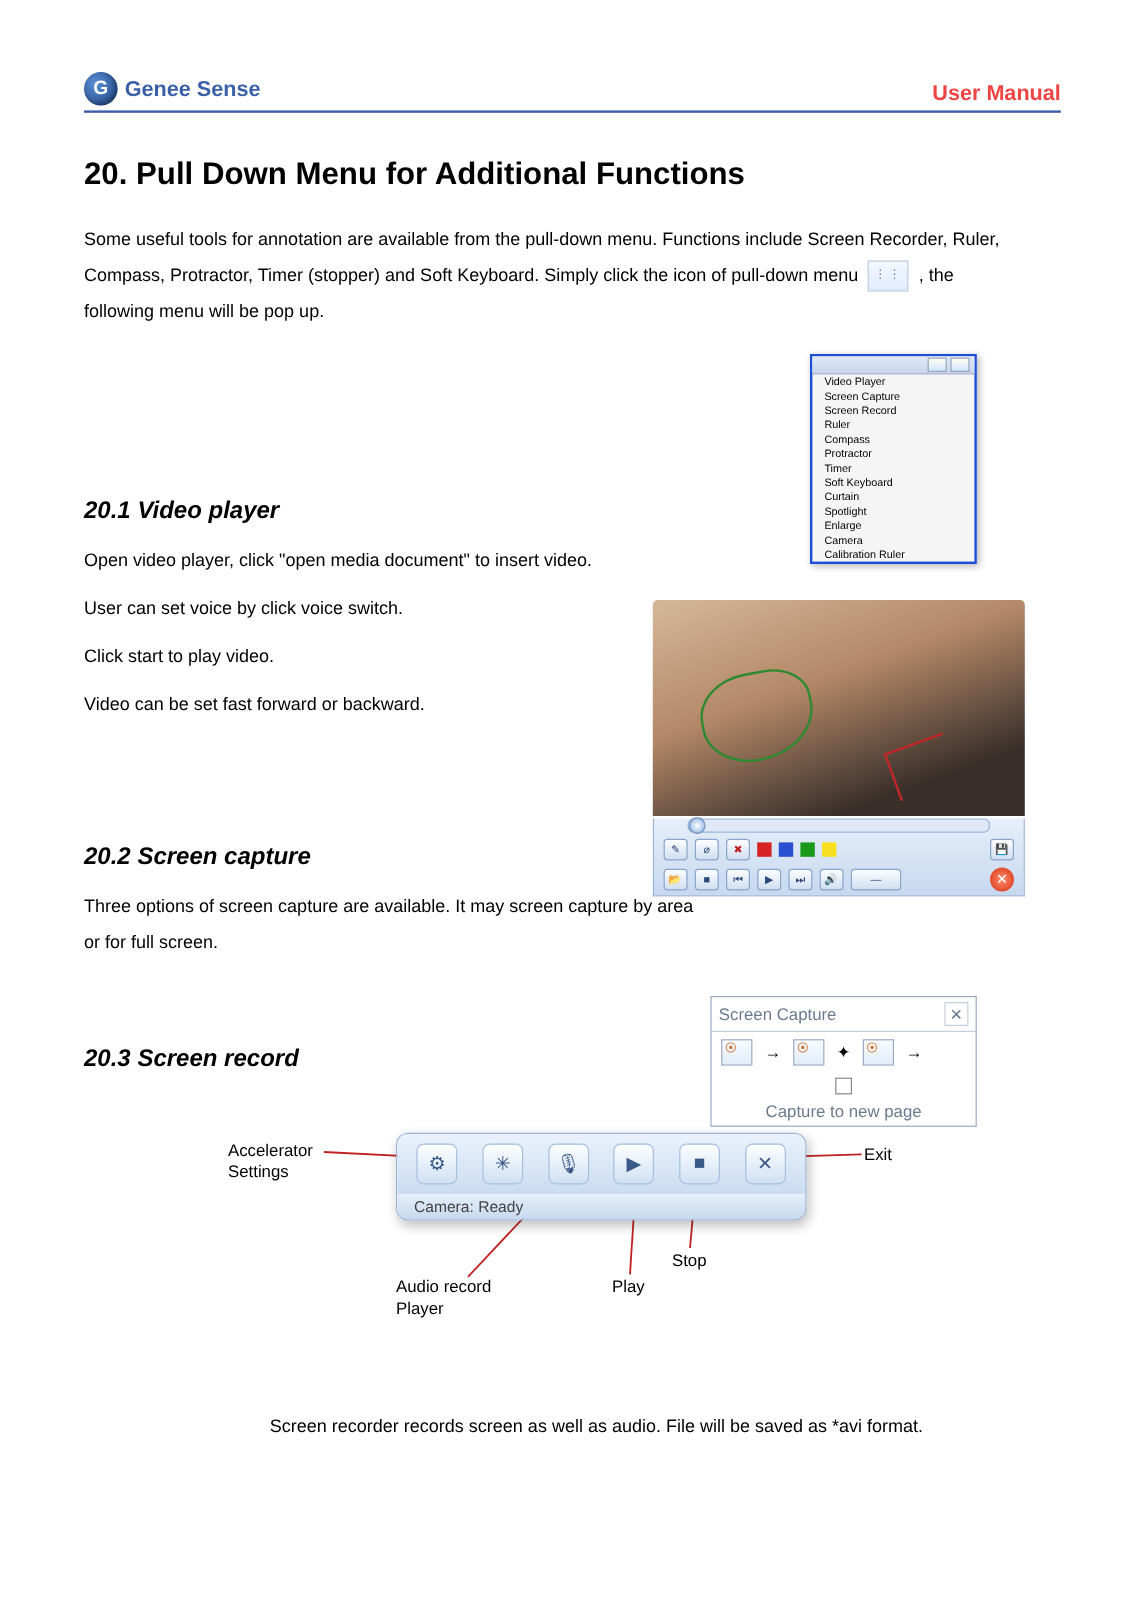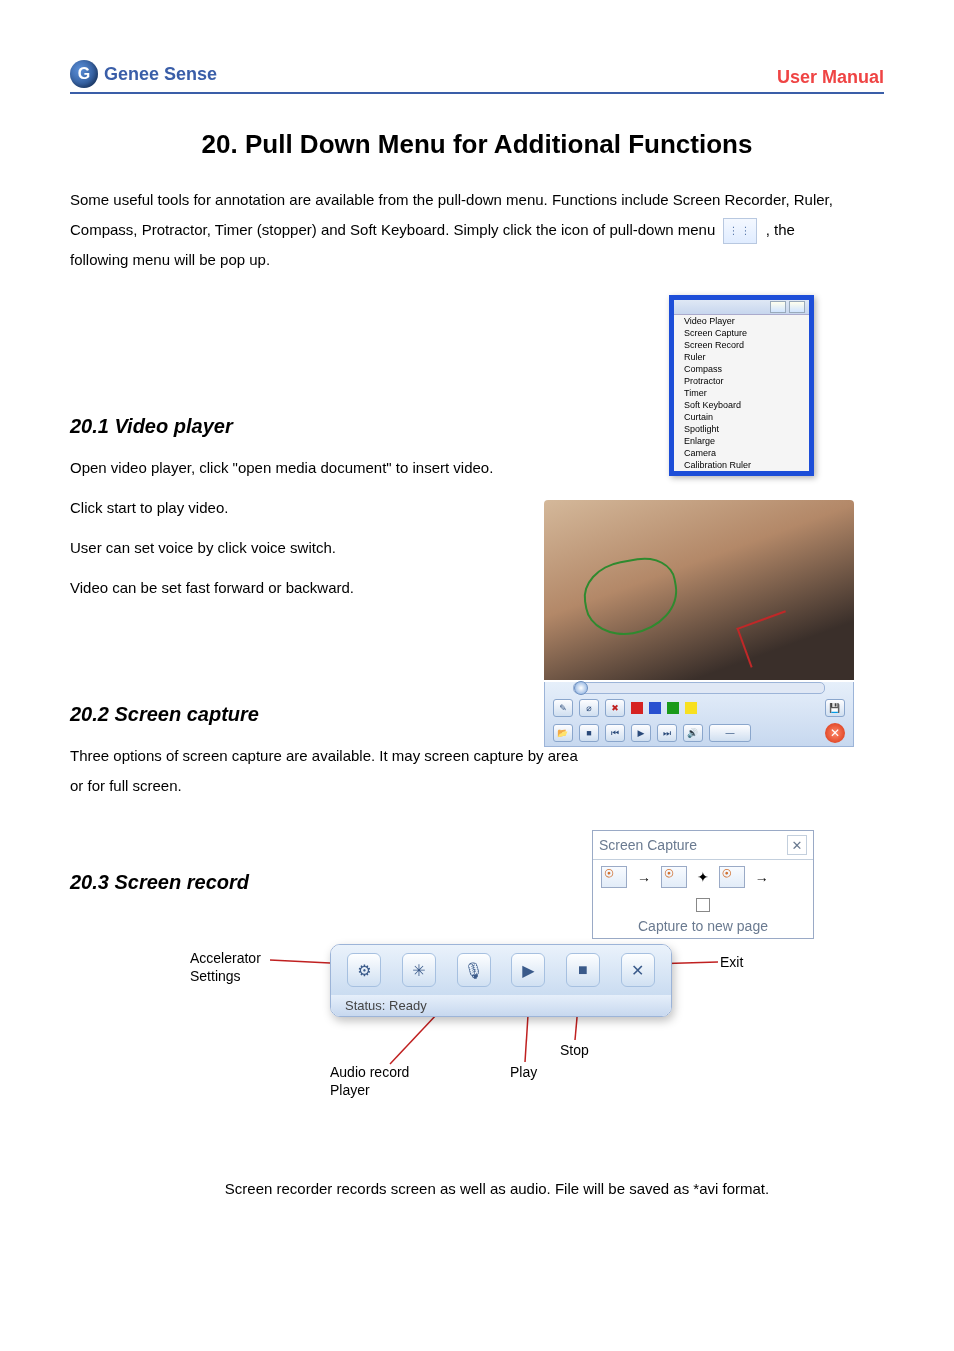--- a/index.html
+++ b/index.html
@@ -45,21 +45,20 @@
     font-size: 16px;
     box-shadow: inset -2px -2px 4px rgba(0,0,0,0.3);
   }
   .user-manual {
     color: #ef4444;
     font-weight: bold;
     font-size: 18px;
   }
   
   .title {
-    text-align: center;
     font-weight: bold;
     font-size: 26px;
     margin: 35px 0 25px 0;
   }
   
   .body-text {
     font-size: 15px;
     line-height: 2;
   }
   .inline-icon-slot {
@@ -85,21 +84,21 @@
   }
   
   .dropdown-fig {
     position: absolute;
     right: 140px;
     top: 295px;
     width: 135px;
     font-size: 9px;
     box-shadow: 2px 2px 6px rgba(0,0,0,0.3);
     background: #f5f5f5;
-    border: 5px solid #1d4ed8;
+    border: 2px solid #1d4ed8;
   }
   .dropdown-fig .dd-head {
     height: 14px;
     background: linear-gradient(#dfe8f5,#c7d6ee);
     border-bottom: 1px solid #aac;
     display:flex;
     align-items:center;
     justify-content:flex-end;
     padding:0 4px;
     gap:3px;
@@ -293,22 +292,22 @@
     <div class="dd-item">Spotlight</div>
     <div class="dd-item">Enlarge</div>
     <div class="dd-item">Camera</div>
     <div class="dd-item">Calibration Ruler</div>
   </div>
 
   <div class="section-20-1" style="margin-top:140px;">
     <h2 class="sub">20.1  Video player</h2>
     <div class="body-text">
       <p class="para">Open video player, click "open media document" to insert video.</p>
+      <p class="para">User can set voice by click voice switch.</p>
       <p class="para">Click start to play video.</p>
-      <p class="para">User can set voice by click voice switch.</p>
       <p class="para">Video can be set fast forward or backward.</p>
     </div>
   </div>
 
   <div class="vp-fig">
     <div class="vp-screen"></div>
     <div class="vp-bar">
       <div class="scrub">
           <span class="dot"></span>
         </div>
@@ -389,21 +388,21 @@
 
       <div class="sr-toolbar">
         <div class="sr-icons">
           <div class="sr-icon">⚙</div>
           <div class="sr-icon">✳</div>
           <div class="sr-icon">🎙</div>
           <div class="sr-icon">▶</div>
           <div class="sr-icon">■</div>
           <div class="sr-icon">✕</div>
         </div>
-        <div class="sr-status">Status: Ready</div>
+        <div class="sr-status">Camera: Ready</div>
       </div>
     </div>
 
     <div class="body-text" style="margin-top:50px;text-align:center;padding-left:40px;">
       <span>Screen recorder records screen as well as audio.  File will be saved as *avi format.</span>
     </div>
   </div>
 
 
 </div>

